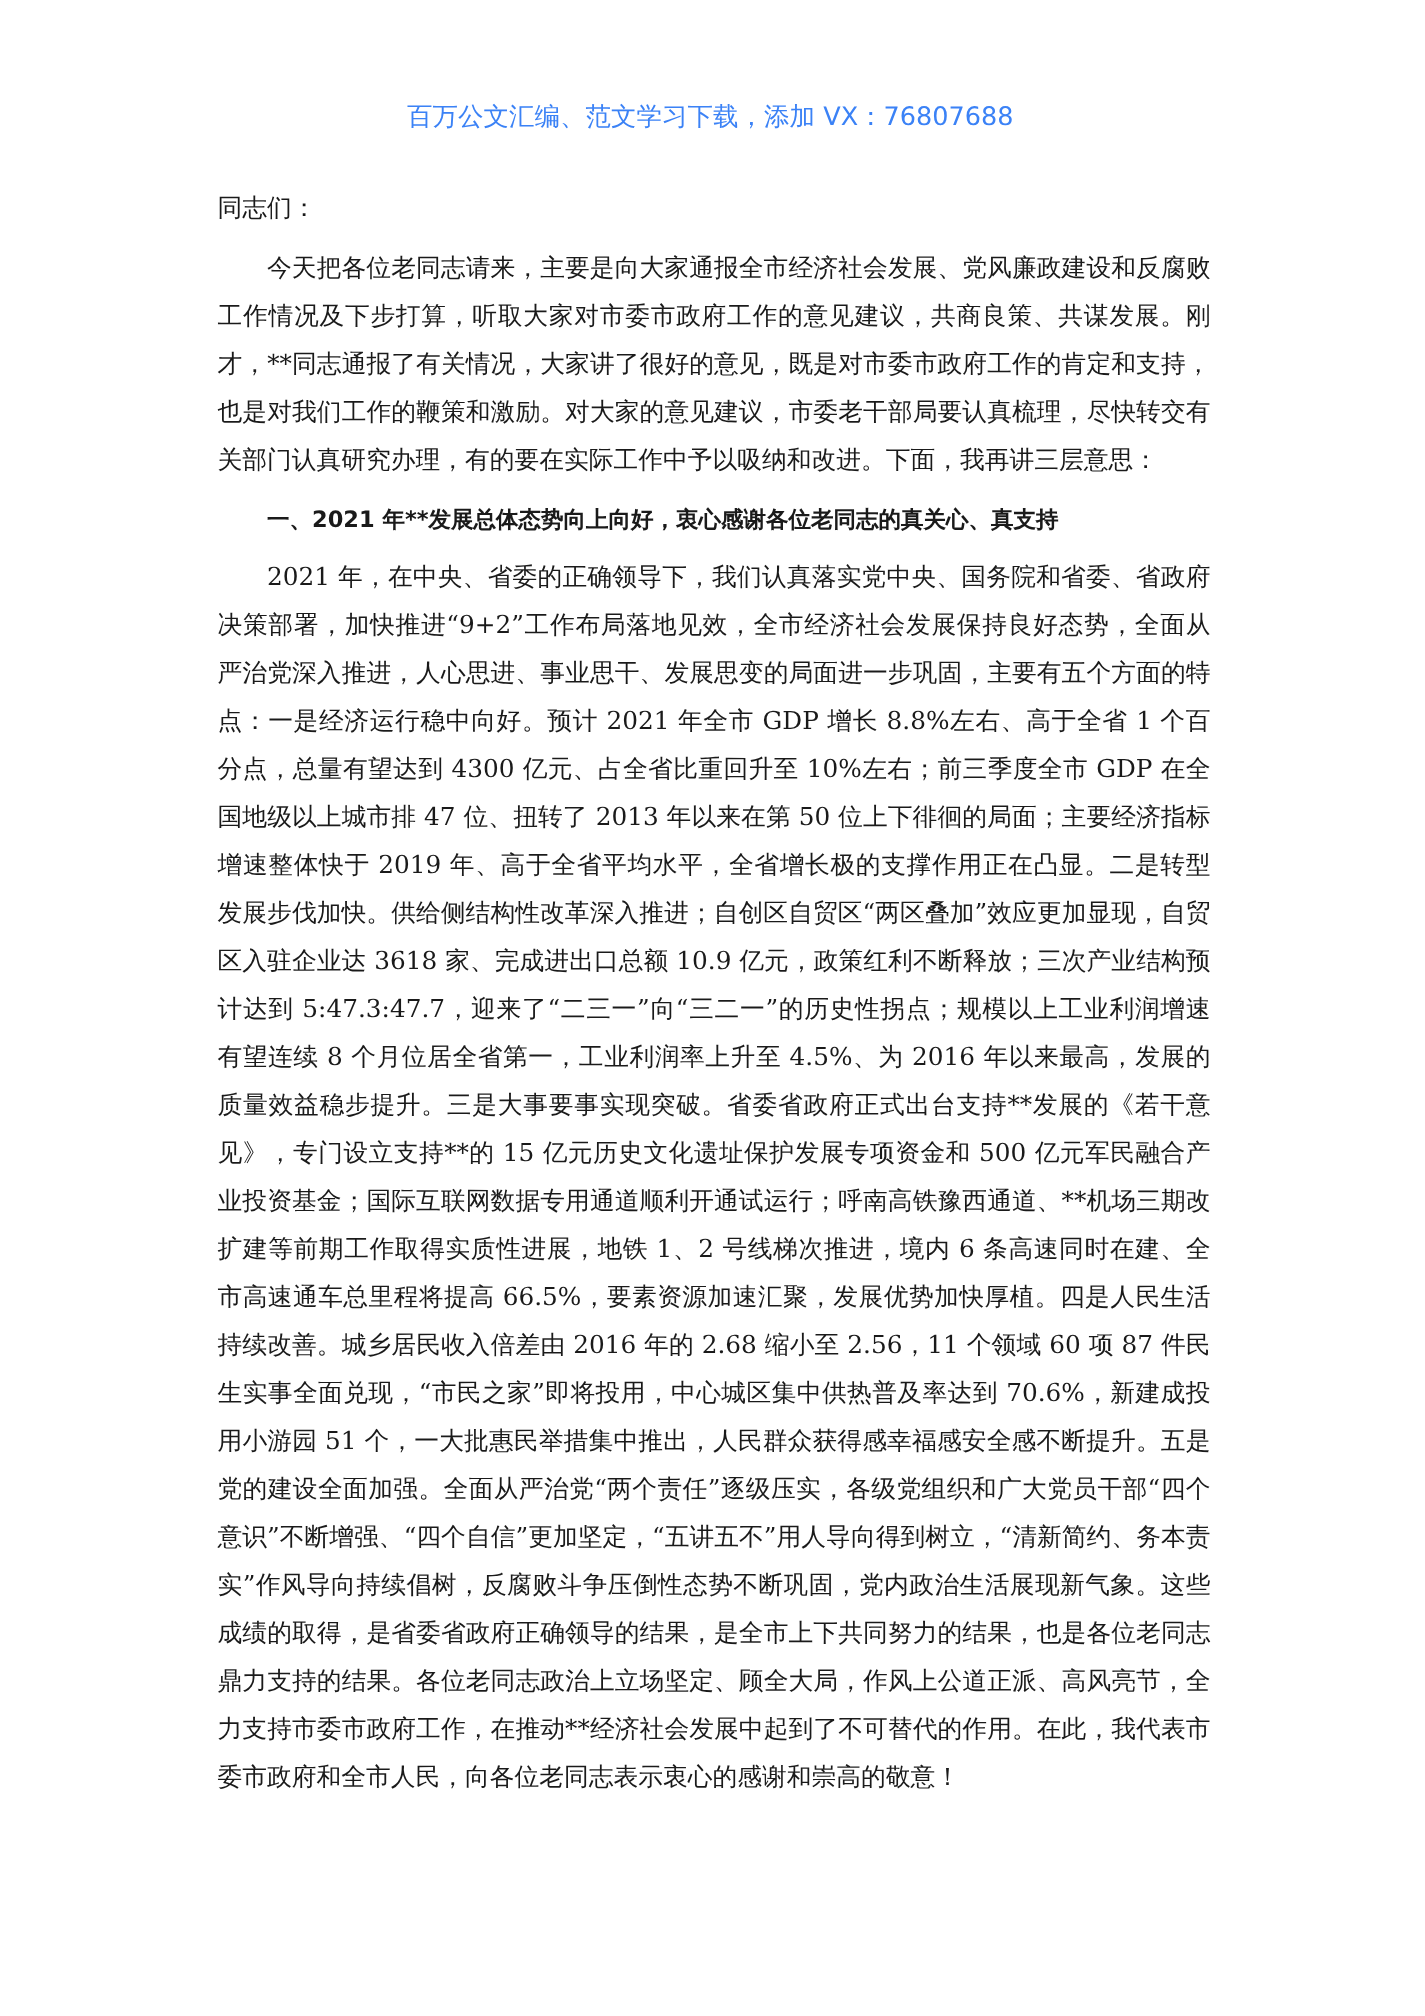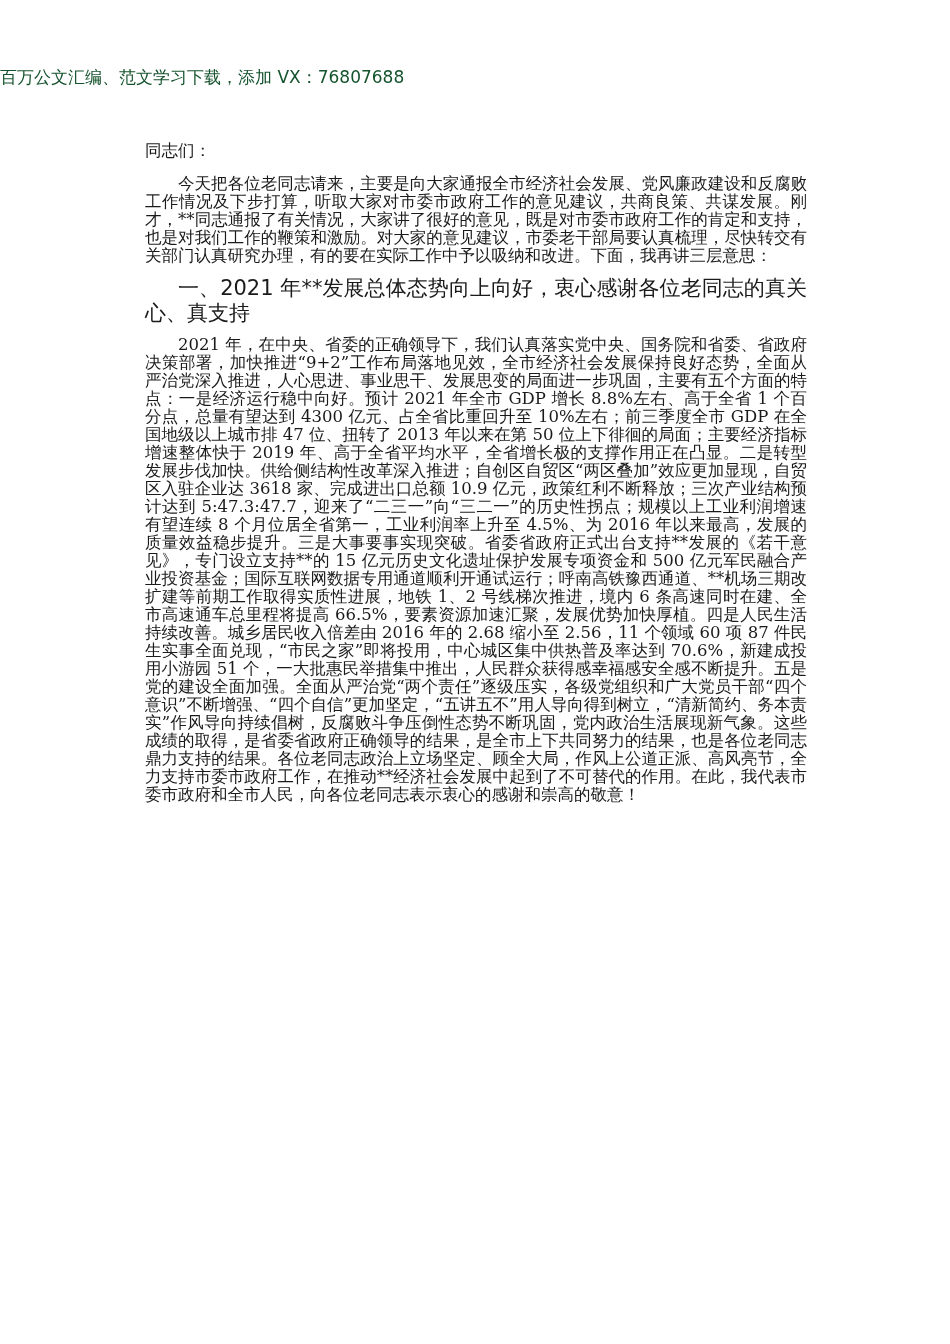--- a/index.html
+++ b/index.html
@@ -13,48 +13,48 @@
       position: relative;
       overflow: hidden;
       font-family: "DejaVu Serif", "Liberation Serif", serif;
       color: #1a1a1a;
     }
     .header-banner {
       position: absolute;
       left: 0;
       top: 66px;
       width: 947px;
-      text-align: left;
+      text-align: center;
       font-family: "DejaVu Sans", "Liberation Sans", sans-serif;
       font-size: 17px;
-      color: #14532d;
+      color: #3b82f6;
       letter-spacing: 0px;
     }
     .doc-body {
       position: absolute;
       left: 145px;
       top: 127px;
       width: 662px;
     }
     .salutation {
       font-size: 16.5px;
       line-height: 24px;
-      margin: 12px 0 12px 0;
+      margin: 0 0 12px 0;
     }
     .para {
       font-size: 16.5px;
-      line-height: 18px;
+      line-height: 32px;
       text-indent: 33px;
       text-align: justify;
       margin: 0;
     }
     .heading {
       font-family: "DejaVu Sans", "Liberation Sans", sans-serif;
-      font-weight: normal;
-      font-size: 21px;
+      font-weight: bold;
+      font-size: 15px;
       line-height: 25px;
       text-indent: 33px;
       text-align: justify;
       margin: 11px 0 10px 0;
     }
   </style>
 </head>
 <body>
 
 <div class="header-banner">百万公文汇编、范文学习下载，添加 VX：76807688</div>

